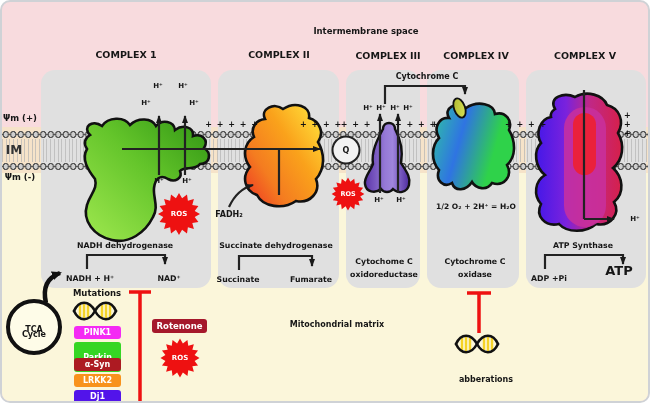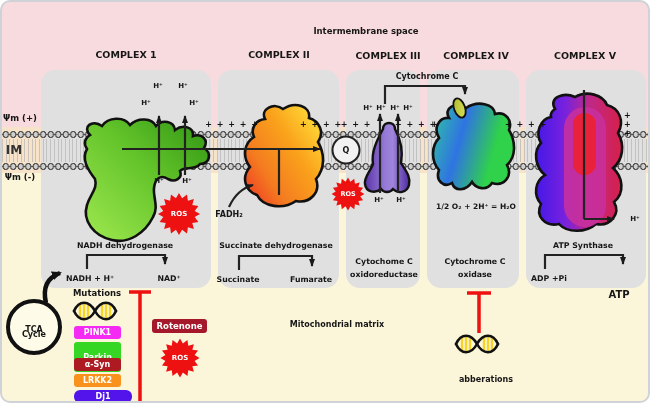--- a/index.html
+++ b/index.html
@@ -184,33 +184,33 @@
   <div class="lbl" style="left:236px;top:277px;font-size:7.8px;">Succinate</div>
   <div class="lbl" style="left:309px;top:277px;font-size:7.8px;">Fumarate</div>
 
   <div class="lbl" style="left:382px;top:259px;font-size:7.8px;">Cytochome C</div>
   <div class="lbl" style="left:382px;top:272px;font-size:7.8px;">oxidoreductase</div>
   <div class="lbl" style="left:473px;top:259px;font-size:7.8px;">Cytochrome C</div>
   <div class="lbl" style="left:473px;top:272px;font-size:7.8px;">oxidase</div>
 
   <div class="lbl" style="left:581px;top:243px;font-size:7.8px;">ATP Synthase</div>
   <div class="lbl" style="left:547px;top:276px;font-size:7.8px;">ADP +Pi</div>
-  <div class="lbl" style="left:617px;top:292px;font-size:10px;">ATP</div>
+  <div class="lbl" style="left:617px;top:268px;font-size:13px;">ATP</div>
 
   <div class="lbl" style="left:335px;top:322px;font-size:8px;">Mitochondrial matrix</div>
   <div class="lbl" style="left:95px;top:291px;font-size:8.5px;">Mutations</div>
 
   <div class="lbl" style="left:32px;top:327px;font-size:8px;">TCA</div>
   <div class="lbl" style="left:32px;top:332px;font-size:8px;">Cycle</div>
 
   <div class="pill" style="left: 72px; top: 324px; width: 47px; height: 13px; font-size: 8px; background: rgb(244, 42, 244);">PINK1</div>
   <div class="pill" style="left: 72px; top: 340px; width: 47px; height: 30px; font-size: 8px; background: rgb(53, 214, 36);">Parkin</div>
   <div class="pill" style="left: 72px; top: 356px; width: 47px; height: 13px; font-size: 8px; background: rgb(173, 26, 34);">α-Syn</div>
   <div class="pill" style="left: 72px; top: 372px; width: 47px; height: 13px; font-size: 8px; background: rgb(248, 146, 28);">LRKK2</div>
-  <div class="pill" style="left: 72px; top: 388px; width: 58px; height: 13px; font-size: 8px; background: rgb(82, 20, 234); border-radius: 6px;">Dj1</div>
+  <div class="pill" style="left: 72px; top: 388px; width: 47px; height: 13px; font-size: 8px; background: rgb(82, 20, 234);">Dj1</div>
 
   <div class="pill" style="left: 150px; top: 317px; width: 55px; height: 14px; font-size: 8.5px; background: rgb(165, 24, 43);">Rotenone</div>
 
   <div class="lbl" style="left:484px;top:377px;font-size:8px;">abberations</div>
 
   <div class="lbl white" style="left:177px;top:212px;font-size:7px;">ROS</div>
   <div class="lbl white" style="left:346px;top:192px;font-size:6.5px;">ROS</div>
   <div class="lbl white" style="left:178px;top:356px;font-size:7px;">ROS</div>
 
 </div>

